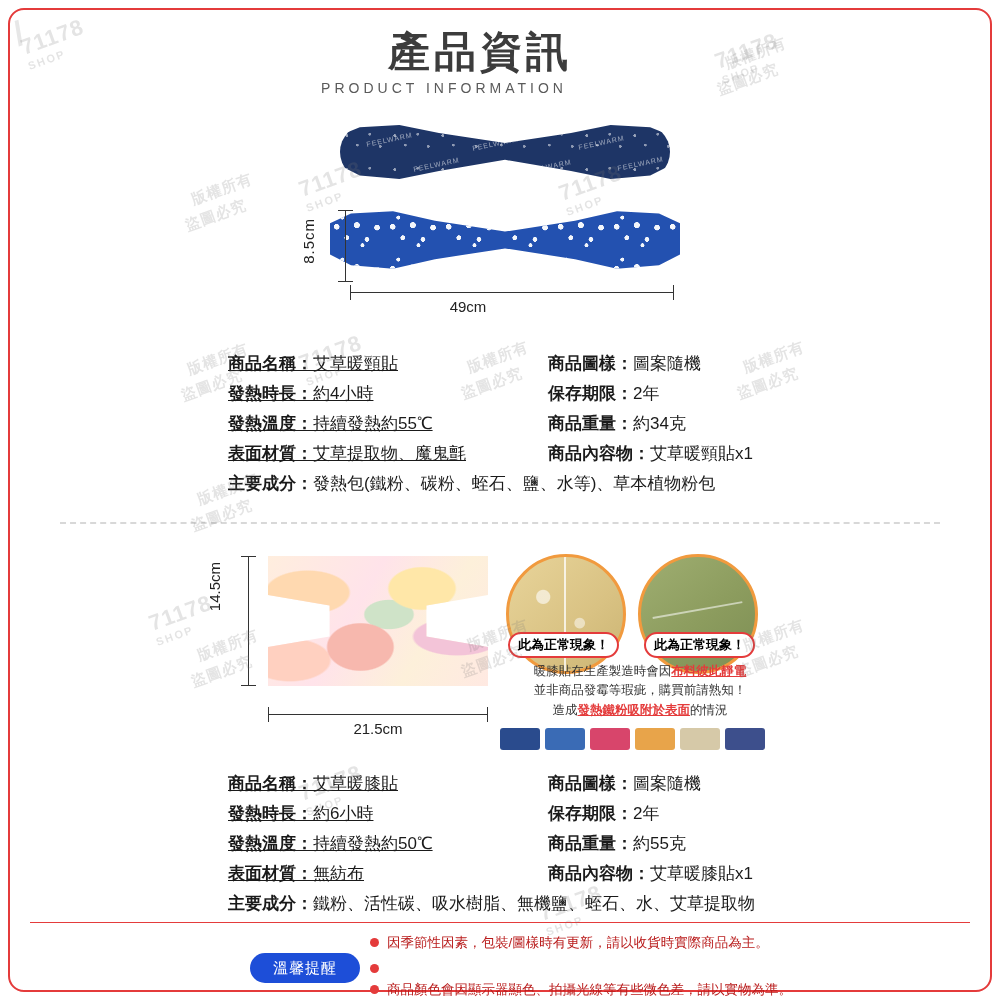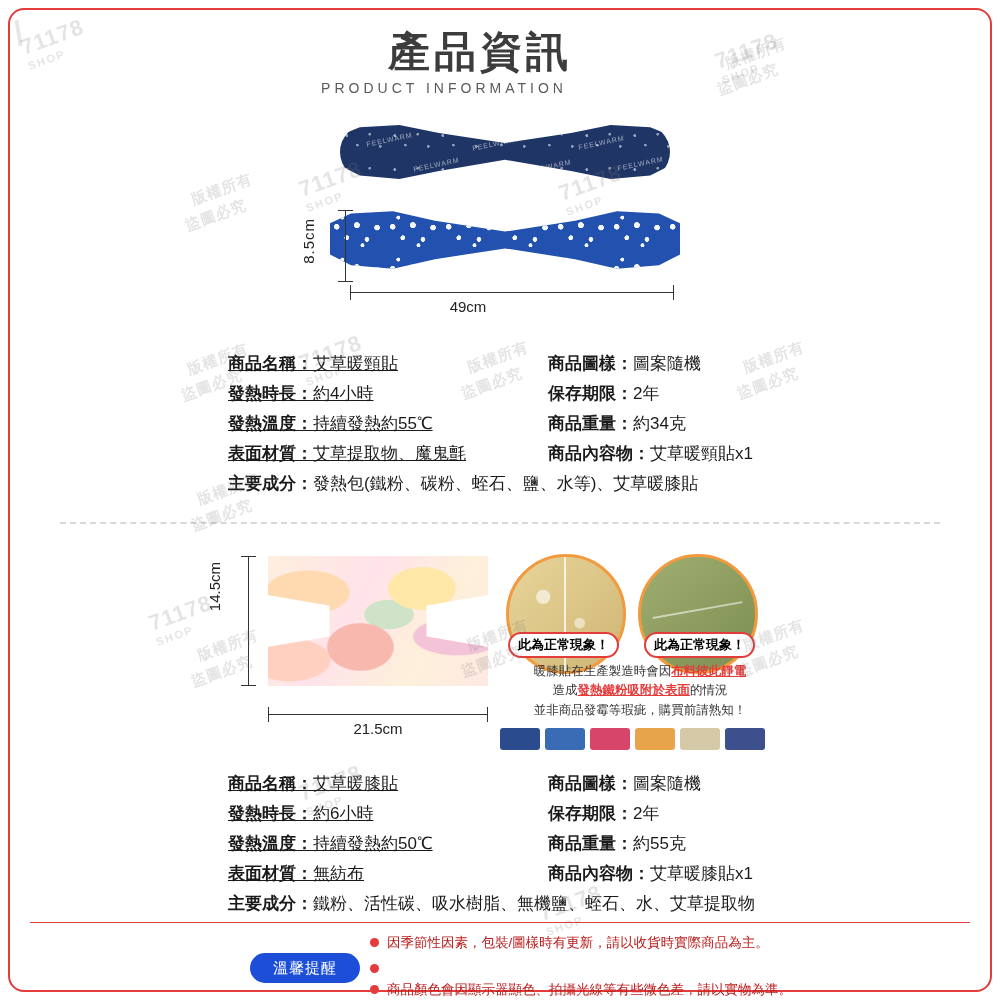--- a/index.html
+++ b/index.html
@@ -328,21 +328,21 @@
         <span class="v">艾草提取物、魔鬼氈</span>
       </div>
       <div class="cell col-r">
         <span class="k">商品內容物：</span>
         <span class="v">艾草暖頸貼x1</span>
       </div>
     </div>
     <div class="row">
       <div class="cell">
         <span class="k">主要成分：</span>
-        <span class="v">發熱包(鐵粉、碳粉、蛭石、鹽、水等)、艾草暖膝貼</span>
+        <span class="v">發熱包(鐵粉、碳粉、蛭石、鹽、水等)、草本植物粉包</span>
       </div>
     </div>
   </div>
 
   <div class="divider" style="top:522px;"></div>
 
   <div class="knee"></div>
   <div class="dim-v2"></div>
   <div class="dim-v2-lbl">14.5cm</div>
   <div class="dim-h2"></div>
@@ -350,24 +350,24 @@
 
   <div class="circ c1"></div>
   <div class="circ c2"></div>
   <div class="normal-tag t1">此為正常現象！</div>
   <div class="normal-tag t2">此為正常現象！</div>
 
   <div class="note-lines">
     <div>
       <span>暖膝貼在生產製造時會因</span><span class="hl ul">布料彼此靜電</span>
     </div>
+    <div>並非商品發霉等瑕疵，購買前請熟知！</div>
     <div>
       <span>造成</span><span class="hl ul">發熱鐵粉吸附於表面</span><span>的情況</span>
     </div>
-    <div>並非商品發霉等瑕疵，購買前請熟知！</div>
   </div>
 
   <div class="swatches">
     <div class="sw" style="background:#2a4b8d"></div>
     <div class="sw" style="background:#3a6bb5"></div>
     <div class="sw" style="background:#d8456b"></div>
     <div class="sw" style="background:#e8a44a"></div>
     <div class="sw" style="background:#d6c9a8"></div>
     <div class="sw" style="background:#3d4f8c"></div>
   </div>

